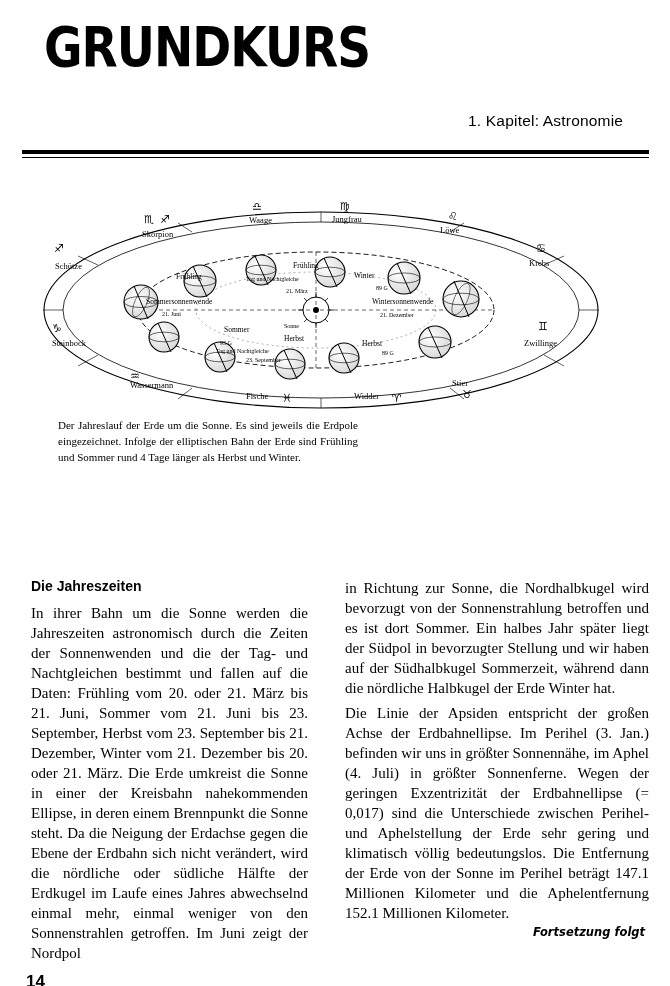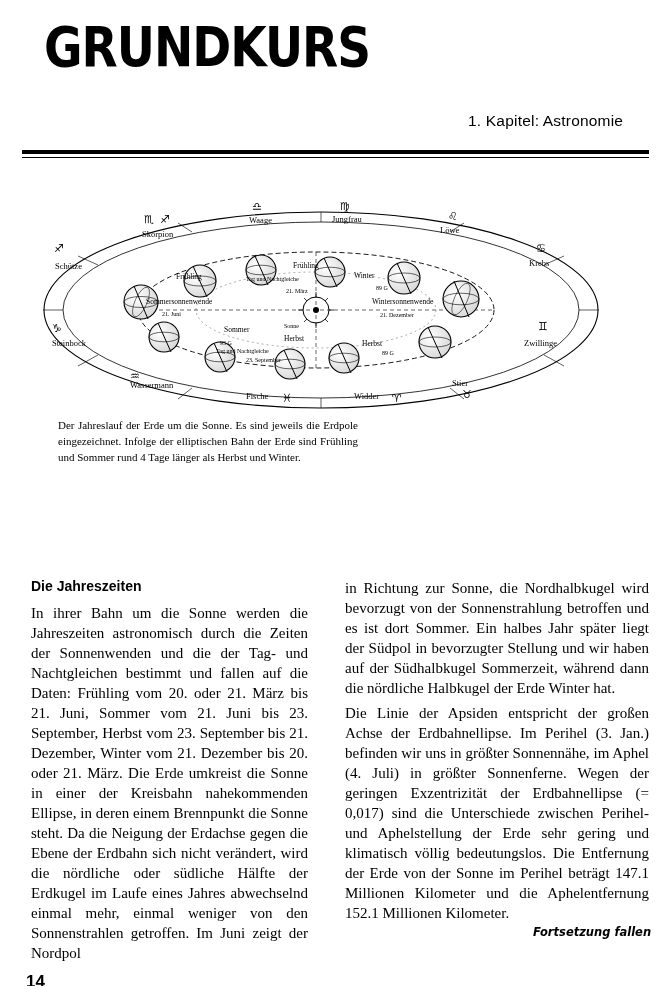--- a/index.html
+++ b/index.html
@@ -363,16 +363,16 @@
   <div class="col-left">
     <div class="section-head">Die Jahreszeiten</div>
     <p class="body-p">In ihrer Bahn um die Sonne werden die Jahreszeiten astronomisch durch die Zeiten der Sonnenwenden und die der Tag- und Nachtgleichen bestimmt und fallen auf die Daten: Frühling vom 20. oder 21. März bis 21. Juni, Sommer vom 21. Juni bis 23. September, Herbst vom 23. September bis 21. Dezember, Winter vom 21. Dezember bis 20. oder 21. März. Die Erde umkreist die Sonne in einer der Kreisbahn nahekommenden Ellipse, in deren einem Brennpunkt die Sonne steht. Da die Neigung der Erdachse gegen die Ebene der Erdbahn sich nicht verändert, wird die nördliche oder südliche Hälfte der Erdkugel im Laufe eines Jahres abwechselnd einmal mehr, einmal weniger von den Sonnenstrahlen getroffen. Im Juni zeigt der Nordpol</p>
   </div>
 
   <div class="col-right">
     <p class="body-p">in Richtung zur Sonne, die Nordhalbkugel wird bevorzugt von der Sonnenstrahlung betroffen und es ist dort Sommer. Ein halbes Jahr später liegt der Südpol in bevorzugter Stellung und wir haben auf der Südhalbkugel Sommerzeit, während dann die nördliche Halbkugel der Erde Winter hat.</p>
     <p class="body-p">Die Linie der Apsiden entspricht der großen Achse der Erdbahnellipse. Im Perihel (3. Jan.) befinden wir uns in größter Sonnennähe, im Aphel (4. Juli) in größter Sonnenferne. Wegen der geringen Exzentrizität der Erdbahnellipse (= 0,017) sind die Unterschiede zwischen Perihel- und Aphelstellung der Erde sehr gering und klimatisch völlig bedeutungslos. Die Entfernung der Erde von der Sonne im Perihel beträgt 147.1 Millionen Kilometer und die Aphelentfernung 152.1 Millionen Kilometer.</p>
   </div>
 
-  <div class="continued">Fortsetzung fallen</div>
+  <div class="continued">Fortsetzung folgt</div>
   <div class="page-number">14</div>
 
 </div>
 
 </body></html>

